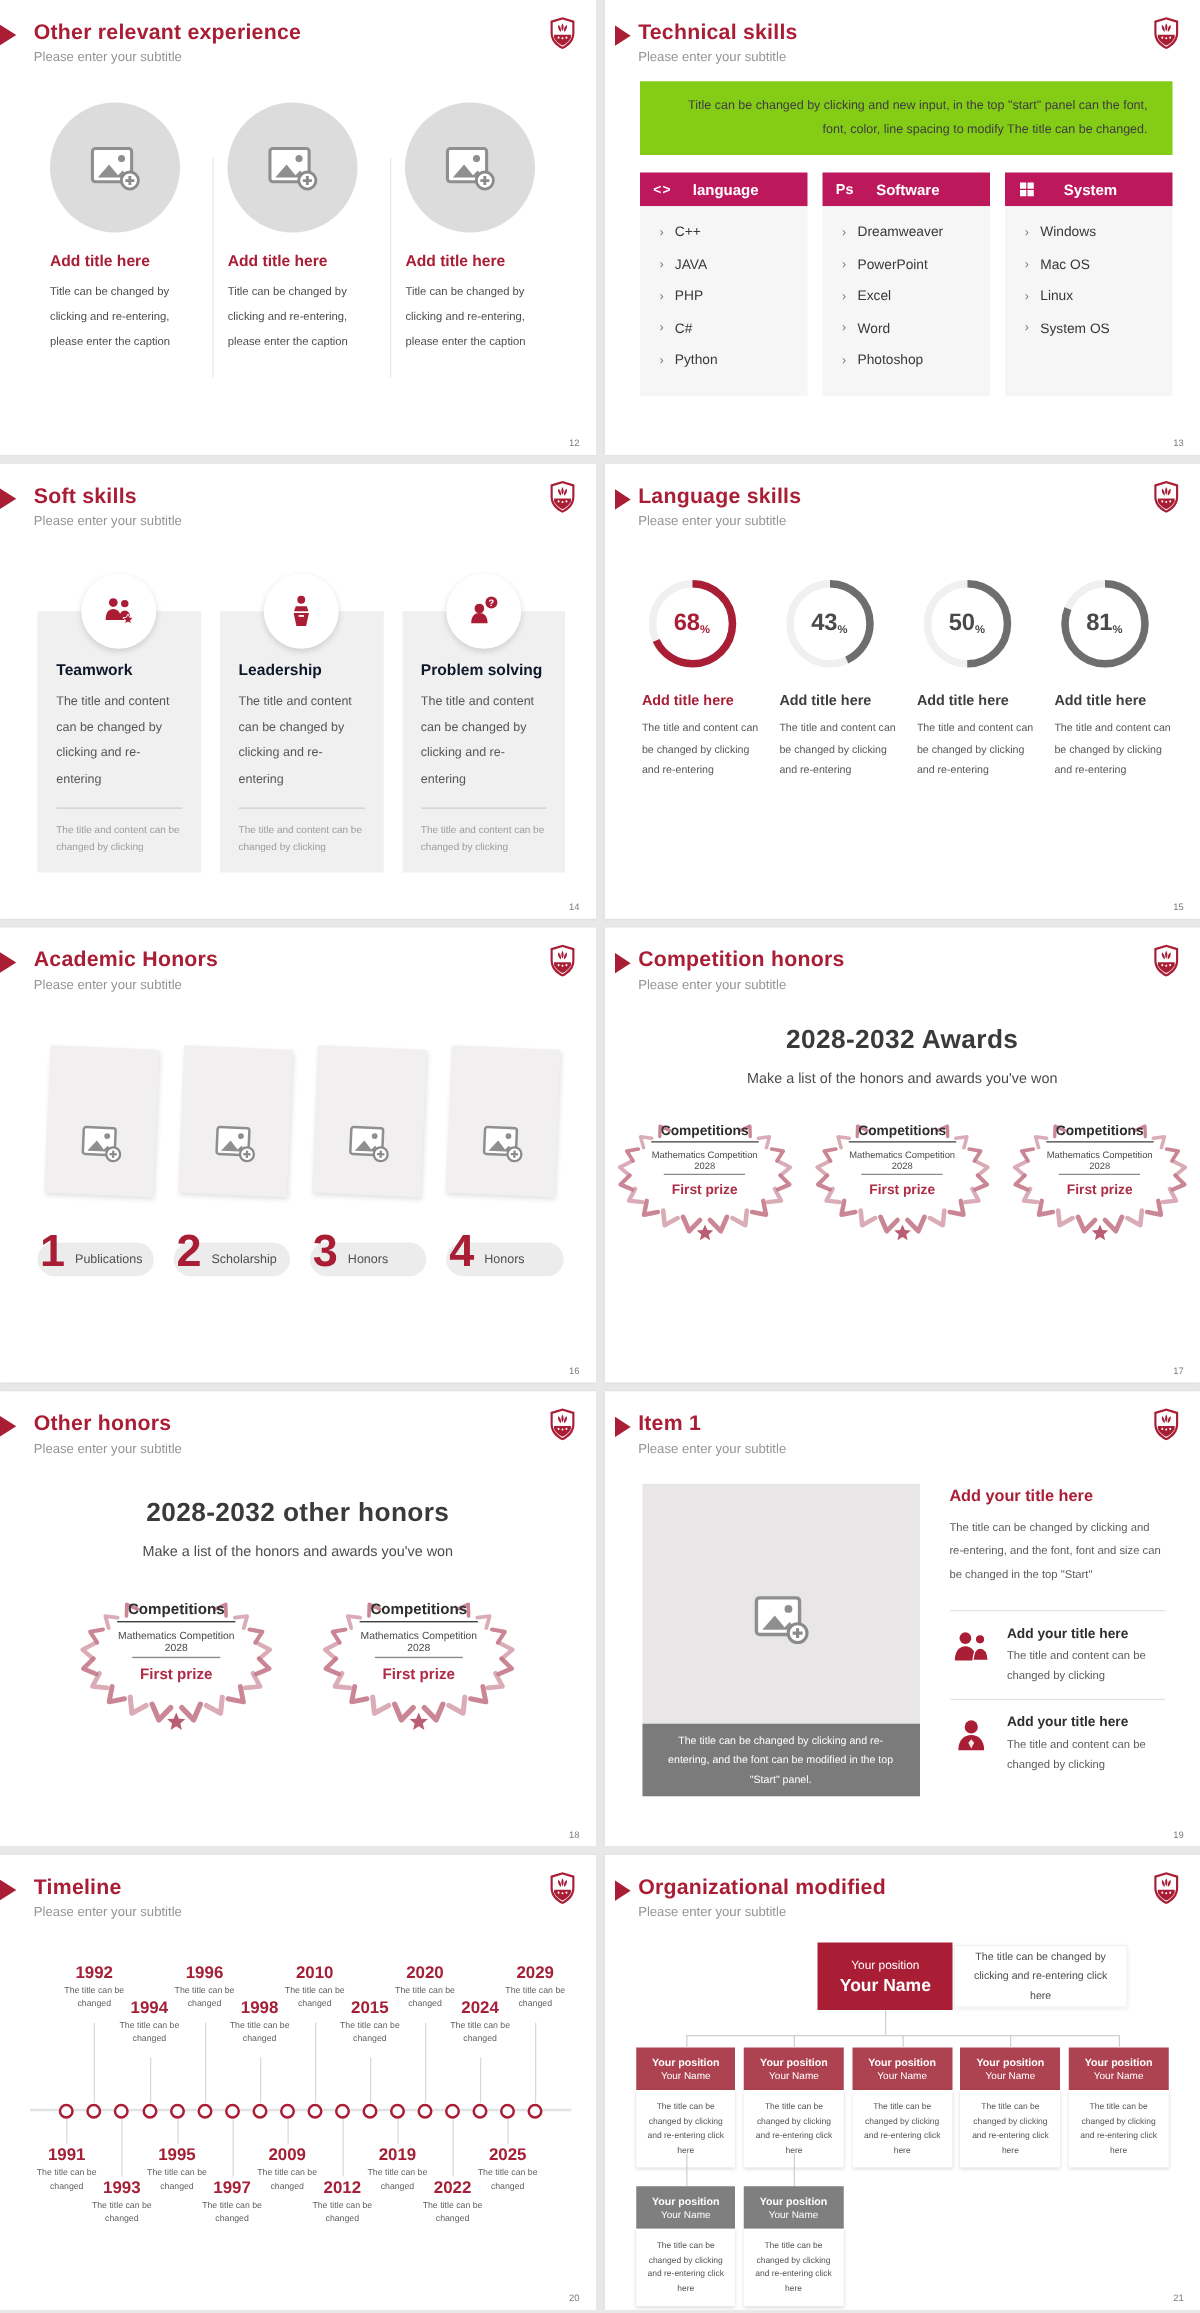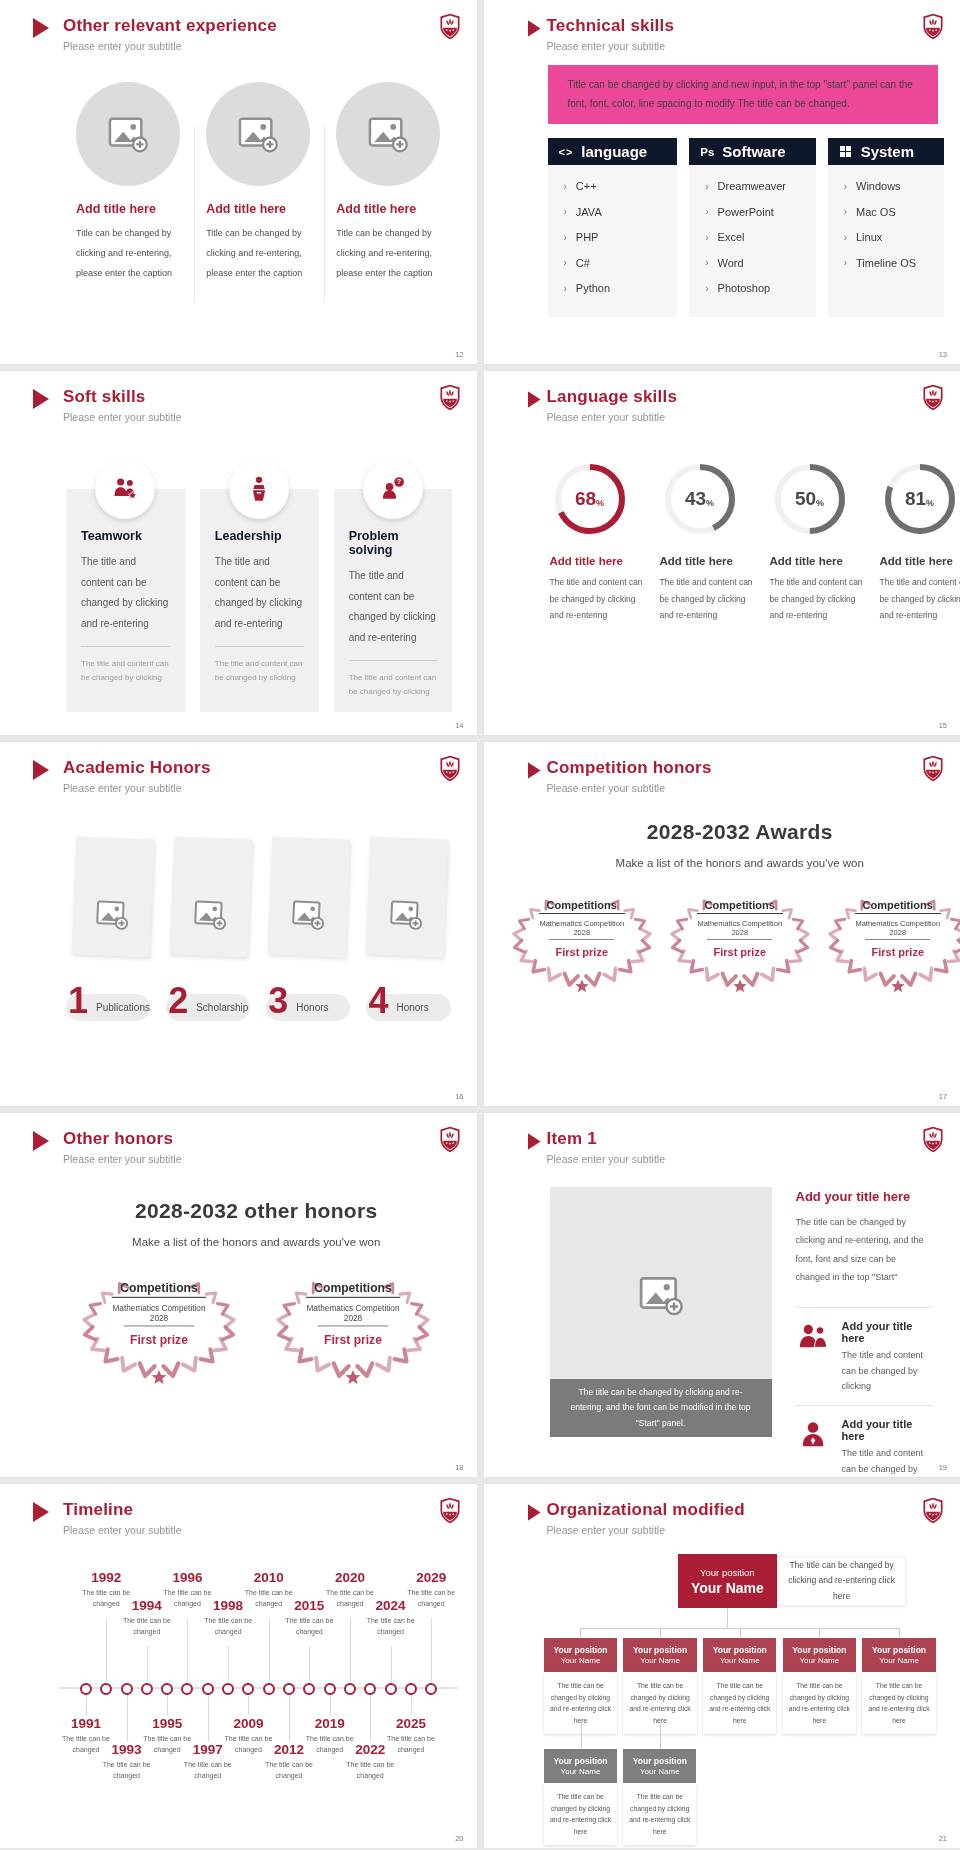--- a/index.html
+++ b/index.html
@@ -1,40 +1,40 @@
 <!DOCTYPE html>
 <html><head>
 <meta charset="utf-8">
 <style>
   html,body{margin:0;padding:0;background:#e9e8e8;}
   body{width:960px;font-family:"Liberation Sans",sans-serif;-webkit-font-smoothing:antialiased;}
   .grid{display:grid;grid-template-columns:1fr 1fr;grid-auto-rows:364px;gap:7px;width:960px;}
-  .sl{position:relative;background:#fff;overflow:hidden;box-shadow:0 0 2px rgba(0,0,0,.07);padding-left:36px;}
+  .sl{position:relative;background:#fff;overflow:hidden;box-shadow:0 0 2px rgba(0,0,0,.07);}
   .sl-head{position:relative;padding:16px 40px 0 27px;}
   .sl-arrow{position:absolute;left:8px;top:20px;width:13px;height:17px;background:#A91D35;clip-path:polygon(0 0,100% 50%,0 100%);}
   .col-l .sl-arrow{left:-3px;width:16px;height:20px;top:18px;}
   .sl-title{font-size:17px;font-weight:bold;color:#A91D35;letter-spacing:.2px;}
   .sl-sub{font-size:10.5px;color:#949494;margin-top:4px;}
   .sl-logo{position:absolute;top:13px;right:16px;width:22px;height:27px;}
   .sl-page{position:absolute;right:13px;bottom:5px;font-size:7.5px;color:#7a7a7a;}
 
   
   .s12-row{display:flex;margin:30px 10px 0 40px;}
   .s12-col{width:150px;position:relative;}
   .s12-col+.s12-col::before{content:"";position:absolute;left:-12px;top:44px;height:176px;width:1px;background:#eaeaea;}
   .s12-circle{width:104px;height:104px;border-radius:50%;background:#dcdcdc;display:flex;align-items:center;justify-content:center;}
   .s12-circle svg{width:42px;height:38px;}
   .s12-title{margin-top:16px;font-size:12.5px;font-weight:bold;color:#A91D35;}
   .s12-cap{margin-top:8px;font-size:9px;color:#4d4d4d;line-height:2.2;width:118px;}
 
   
-  .s13-info{margin:13px 22px 0 28px;background:#ec4899;padding:11px 20px;font-size:10px;color:#3e3e3e;text-align:left;line-height:1.85;}
+  .s13-info{margin:13px 22px 0 28px;background:#84cc16;padding:11px 20px;font-size:10px;color:#3e3e3e;text-align:right;line-height:1.85;}
   .s13-cols{display:flex;gap:12px;margin:14px 22px 0 28px;}
   .s13-col{flex:1;}
-  .s13-colhead{height:27px;background:#0f172a;display:flex;align-items:center;color:#fff;font-weight:bold;font-size:15px;}
+  .s13-colhead{height:27px;background:#be185d;display:flex;align-items:center;color:#fff;font-weight:bold;font-size:12px;}
   .colicon{margin:0 8px 0 11px;min-width:14px;display:flex;align-items:center;justify-content:center;color:#fff;}
   .colicon[data-icon="code"]::before{content:"<>";letter-spacing:1px;font-size:11px;font-weight:bold;}
   .colicon[data-icon="ps"]::before{content:"Ps";font-size:11.5px;font-weight:bold;}
   .colicon[data-icon="windows"]::before{content:"";width:11px;height:11px;
     background-image:linear-gradient(#fff,#fff),linear-gradient(#fff,#fff),linear-gradient(#fff,#fff),linear-gradient(#fff,#fff);
     background-size:5px 5px;background-position:0 0,6px 0,0 6px,6px 6px;background-repeat:no-repeat;}
   .s13-collabel{flex:1;text-align:center;padding-right:30px;}
   .s13-colbody{background:#f6f6f6;min-height:152px;padding:15px 6px 10px 16px;display:flex;flex-direction:column;gap:13.5px;box-sizing:border-box;}
   .s13-item{font-size:11px;color:#383838;display:flex;align-items:center;}
   .s13-item::before{content:"›";color:#7a7a7a;font-size:10px;margin-right:9px;}
@@ -262,21 +262,21 @@
         <div class="s13-col">
         <div class="s13-colhead">
           <span class="colicon" data-icon="windows"></span>
           <span class="s13-collabel">System</span>
         </div>
         <div class="s13-colbody">
 
         <div class="s13-item">Windows</div>
             <div class="s13-item">Mac OS</div>
             <div class="s13-item">Linux</div>
-            <div class="s13-item">Timeline OS</div>
+            <div class="s13-item">System OS</div>
           </div>
       </div>
       </div>
     <div class="sl-page">13</div>
   </div>
 
   <div class="sl col-l">
     <div class="sl-head">
       <span class="sl-arrow"></span>
       <div class="sl-title">Soft skills</div>

